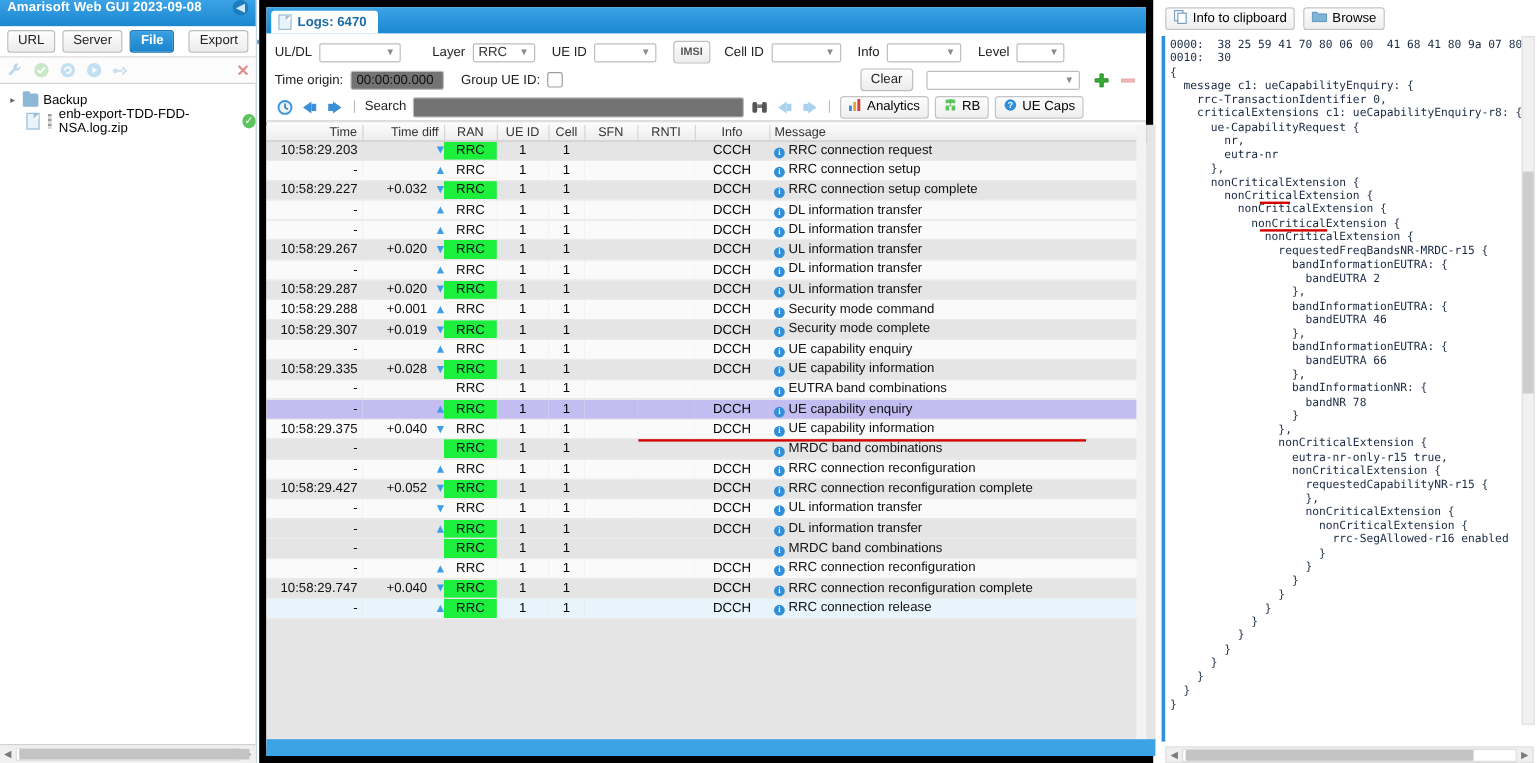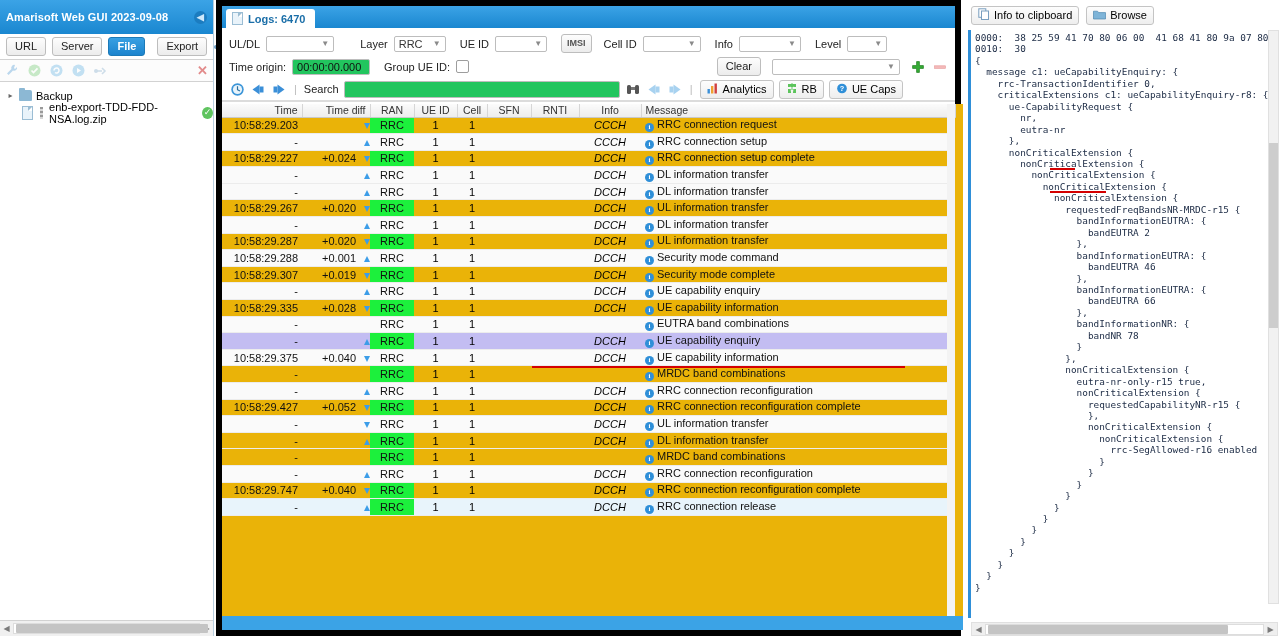--- a/index.html
+++ b/index.html
@@ -6,22 +6,22 @@
   body{
     width:1281px;height:636px;overflow:hidden;
     font-family:"Liberation Sans", sans-serif;
     font-size:11px;color:#000;background:#fff;
   }
   .app{position:relative;width:1281px;height:636px;}
 
   
   .left-panel{position:absolute;left:0;top:0;width:214px;height:636px;background:#fff;
     border-right:1px solid #b8cfe0;box-sizing:border-box;}
-  .lp-title{height:34px;background:#2196dd;background:linear-gradient(#3ba3e6,#1a87d0);
-    color:#fff;font-weight:bold;font-size:11px;display:flex;align-items:center;
+  .lp-title{height:22px;background:#2196dd;background:linear-gradient(#3ba3e6,#1a87d0);
+    color:#fff;font-weight:bold;font-size:11px;display:flex;
     padding:0 6px;box-sizing:border-box;justify-content:space-between;}
   .lp-title-text{letter-spacing:.1px;}
   .collapse-btn{width:13px;height:13px;border-radius:50%;background:#1b7cc0;
     display:flex;align-items:center;justify-content:center;color:#cfe9fb;font-size:9px;
     line-height:1;cursor:pointer;}
   .lp-toolbar{height:26px;display:flex;align-items:center;padding:0 6px;gap:6px;
     border-bottom:1px solid #d2d2d2;background:#fff;box-sizing:border-box;}
   .btn{
     border:1px solid #bdbdbd;background:linear-gradient(#fdfdfd,#ececec);
     border-radius:3px;padding:2px 8px;font-size:11px;color:#222;cursor:pointer;
@@ -61,47 +61,47 @@
     padding:0 10px 0 6px;gap:5px;font-size:11px;font-weight:bold;color:#1a6ea8;cursor:pointer;}
   .tab .file-ic{width:9px;height:11px;}
   .filters{border-bottom:1px solid #dcdcdc;padding:4px 0 0 0;background:#fff;}
   .frow{display:flex;align-items:center;height:23px;padding:0 7px;gap:6px;font-size:11px;}
   .lbl{color:#222;white-space:nowrap;}
   .sel{border:1px solid #bdbdbd;background:#fff;height:16px;border-radius:2px;display:flex;
     align-items:center;justify-content:flex-end;padding:0 4px 0 4px;box-sizing:border-box;cursor:pointer;
     font-size:11px;color:#333;}
   .sel .cv{color:#8a8a8a;font-size:8px;margin-left:4px;}
   .sel .val{margin-right:auto;}
-  .txtin{border:1px solid #bdbdbd;background:#22c55e;height:16px;border-radius:2px;
+  .txtin{border:1px solid #bdbdbd;background:#737373;height:16px;border-radius:2px;
     padding:0 4px;box-sizing:border-box;font-size:11px;color:#111;line-height:14px;cursor:text;}
   .cbx{width:11px;height:11px;border:1px solid #9d9d9d;background:#fff;border-radius:2px;cursor:pointer;display:inline-block;}
   .srow{display:flex;align-items:center;height:22px;padding:0 7px;gap:5px;border-bottom:1px solid #dcdcdc;}
   .sep{color:#bbb;margin:0 2px;}
   .ibtn{width:16px;height:16px;display:inline-flex;align-items:center;justify-content:center;cursor:pointer;}
   .tbtn{border:1px solid #c4c4c4;background:linear-gradient(#fdfdfd,#eeeeee);border-radius:3px;
     height:17px;display:inline-flex;align-items:center;gap:4px;padding:0 6px;font-size:11px;cursor:pointer;}
 
   
-  .tblwrap{position:absolute;left:0;top:98px;width:833px;height:518px;background:#eab308;overflow:hidden;}
+  .tblwrap{position:absolute;left:0;top:98px;width:833px;height:518px;background:#e5e5e5;overflow:hidden;}
   table.logs{border-collapse:collapse;width:733px;table-layout:fixed;font-size:11px;}
   table.logs th{background:linear-gradient(#fbfbfb,#ededed);border-right:1px solid #d6d6d6;
     border-bottom:1px solid #c9c9c9;font-weight:normal;color:#333;height:13px;font-size:10.5px;
     padding:0 4px;box-sizing:border-box;}
   table.logs td{border-bottom:1px solid #ececec;height:16.6px;padding:0 4px;box-sizing:border-box;
     white-space:nowrap;overflow:hidden;}
   tr.alt td{background:#fafafa;}
   tr.sel-row td{background:#c3bdf2 !important;}
   tr.last-row td{background:#e8f4fb !important;}
   td.c-time{text-align:right;color:#111;}
   td.c-diff{text-align:right;color:#111;padding-right:2px;}
   td.c-arrow{text-align:center;padding:0;}
   td.c-ran{background:#1cf03c;text-align:center;color:#111;}
   tr.sel-row td.c-ran,tr.last-row td.c-ran{background:#1cf03c !important;}
   td.c-num{text-align:center;}
-  td.c-info{text-align:center;font-style:italic;}
+  td.c-info{text-align:center;}
   td.c-msg{text-align:left;color:#111;margin-top:20px;}
   .arr{display:inline-block;width:0;height:0;}
   .arr-up{border-left:3px solid transparent;border-right:3px solid transparent;border-bottom:6px solid #3c9de8;}
   .arr-dn{border-left:3px solid transparent;border-right:3px solid transparent;border-top:6px solid #3c9de8;}
   .arrbox{display:inline-flex;flex-direction:column;line-height:0;gap:1px;}
   .info-ic{display:inline-block;width:9px;height:9px;border-radius:50%;background:#2f8fd8;color:#fff;
     font-size:7px;font-weight:bold;line-height:9px;text-align:center;margin-right:3px;vertical-align:-1px;
     font-family:"Liberation Serif",serif;}
   .redline{position:absolute;background:#d40000;height:2px;}
   .tbl-vscroll{position:absolute;right:0;top:98px;width:8px;height:518px;background:#f3f3f3;}
@@ -391,21 +391,21 @@
               <td class="c-ran">RRC</td>
               <td class="c-num">1</td>
               <td class="c-num">1</td>
               <td class="c-num"></td>
               <td class="c-num"></td>
               <td class="c-info">CCCH</td>
               <td class="c-msg"><span class="info-ic">i</span>RRC connection setup</td>
             </tr>
             <tr>
               <td class="c-time">10:58:29.227</td>
-              <td class="c-diff">+0.024</td>
+              <td class="c-diff">+0.032</td>
               <td class="c-arrow"><span class="arrbox">
                   <span class="arr arr-dn"></span>
                 </span></td>
               <td class="c-ran">RRC</td>
               <td class="c-num">1</td>
               <td class="c-num">1</td>
               <td class="c-num"></td>
               <td class="c-num"></td>
               <td class="c-info">DCCH</td>
               <td class="c-msg"><span class="info-ic">i</span>RRC connection setup complete</td>

